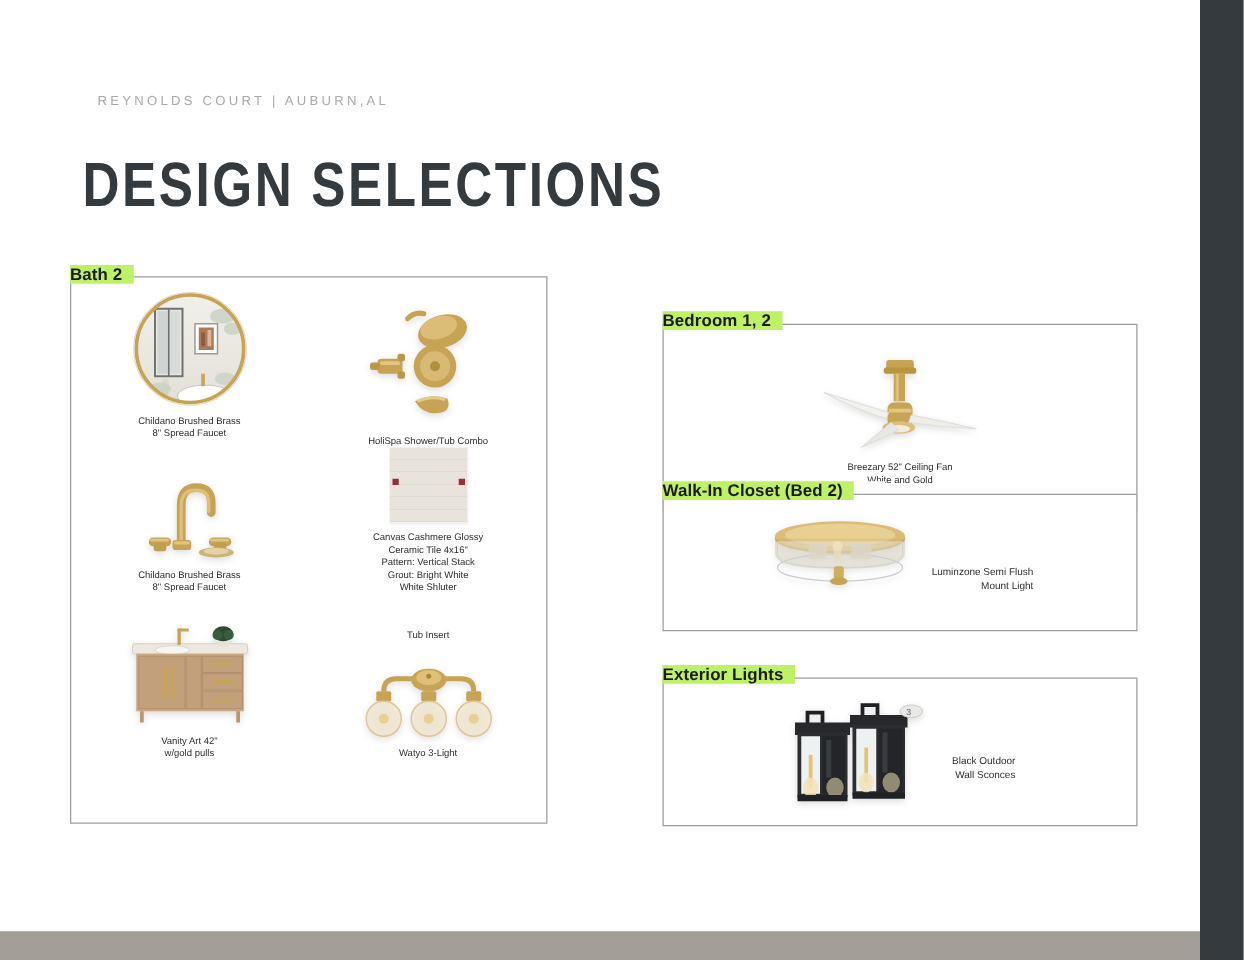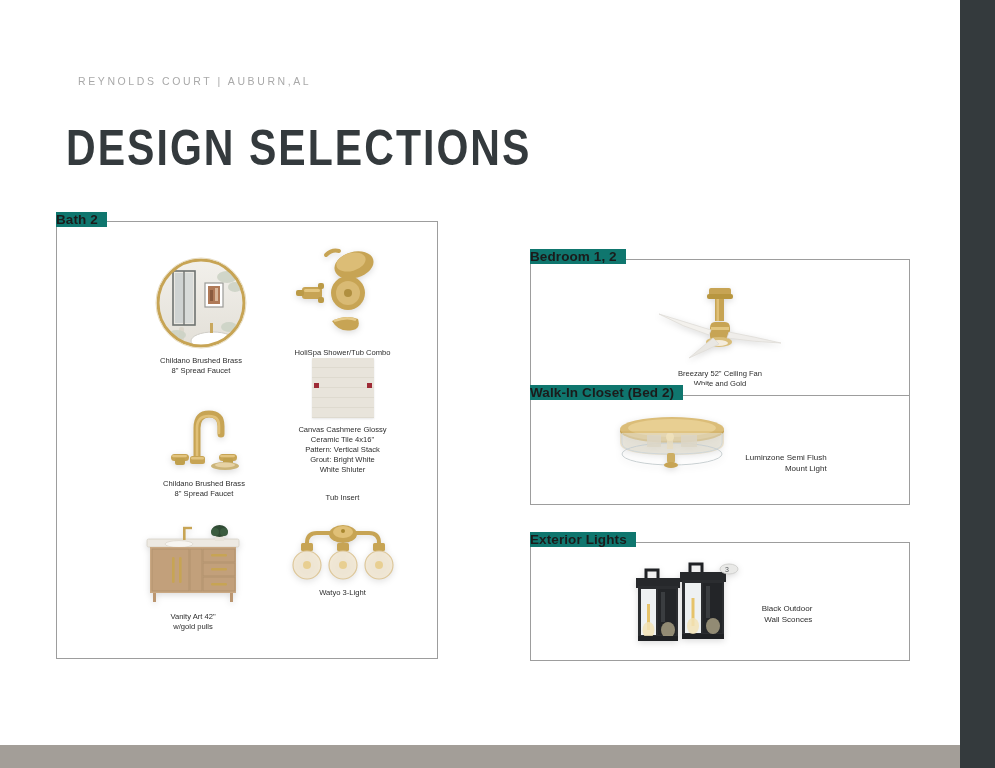--- a/index.html
+++ b/index.html
@@ -65,21 +65,21 @@
   }
 
   
   .section { position: absolute; }
   .section-title {
     position: absolute;
     top: 0; left: 0;
     font-size: 13.5px;
     font-weight: 700;
     color: #1b1b1b;
-    background: #0f766e;
+    background: #bef264;
     padding-right: 9px;
     z-index: 3;
     white-space: nowrap;
     letter-spacing: .1px;
   }
   .section-box {
     position: absolute;
     left: 0;
     border: 1px solid #9d9d9d;
     background: #ffffff;
@@ -107,21 +107,21 @@
     display: flex;
   }
   .bath-col {
     flex: 1;
     display: flex;
     flex-direction: column;
     align-items: center;
     padding-top: 18px;
     box-sizing: border-box;
   }
-  .bath-col-left { padding-top: 36px; align-items: flex-end; }
+  .bath-col-left { padding-top: 12px; }
   .bath-col-right { padding-top: 12px; }
 
   .item { display: flex; flex-direction: column; align-items: center; }
   .item-caption {
     font-size: 7.6px;
     line-height: 10px;
     color: #2d2d2d;
     text-align: center;
     margin-top: 7px;
     white-space: pre-line;
@@ -314,21 +314,21 @@
             <div class="tile-dot l"></div>
             <div class="tile-dot r"></div>
           </div>
           <div class="item-caption">Canvas Cashmere Glossy
 Ceramic Tile 4x16"
 Pattern: Vertical Stack
 Grout: Bright White
 White Shluter</div>
         </div>
 
-        <div class="item" style="margin-top:18px">
+        <div class="item" style="margin-top:28px">
           <div class="item-caption" style="margin-top:0">Tub Insert</div>
         </div>
 
         <div class="item" style="margin-top:14px">
           <svg width="116" height="64" viewBox="0 0 116 64" class="shadow-soft">
             <path d="M22 26 q0 -10 10 -10 h52 q10 0 10 10" fill="none" stroke="#c7a454" stroke-width="4"></path>
             <ellipse cx="58" cy="17" rx="14" ry="9" fill="#c7a454"></ellipse>
             <ellipse cx="58" cy="15" rx="10" ry="6" fill="#e0c077"></ellipse>
             <circle cx="58" cy="14" r="2" fill="#a8872f"></circle>
             <g>

